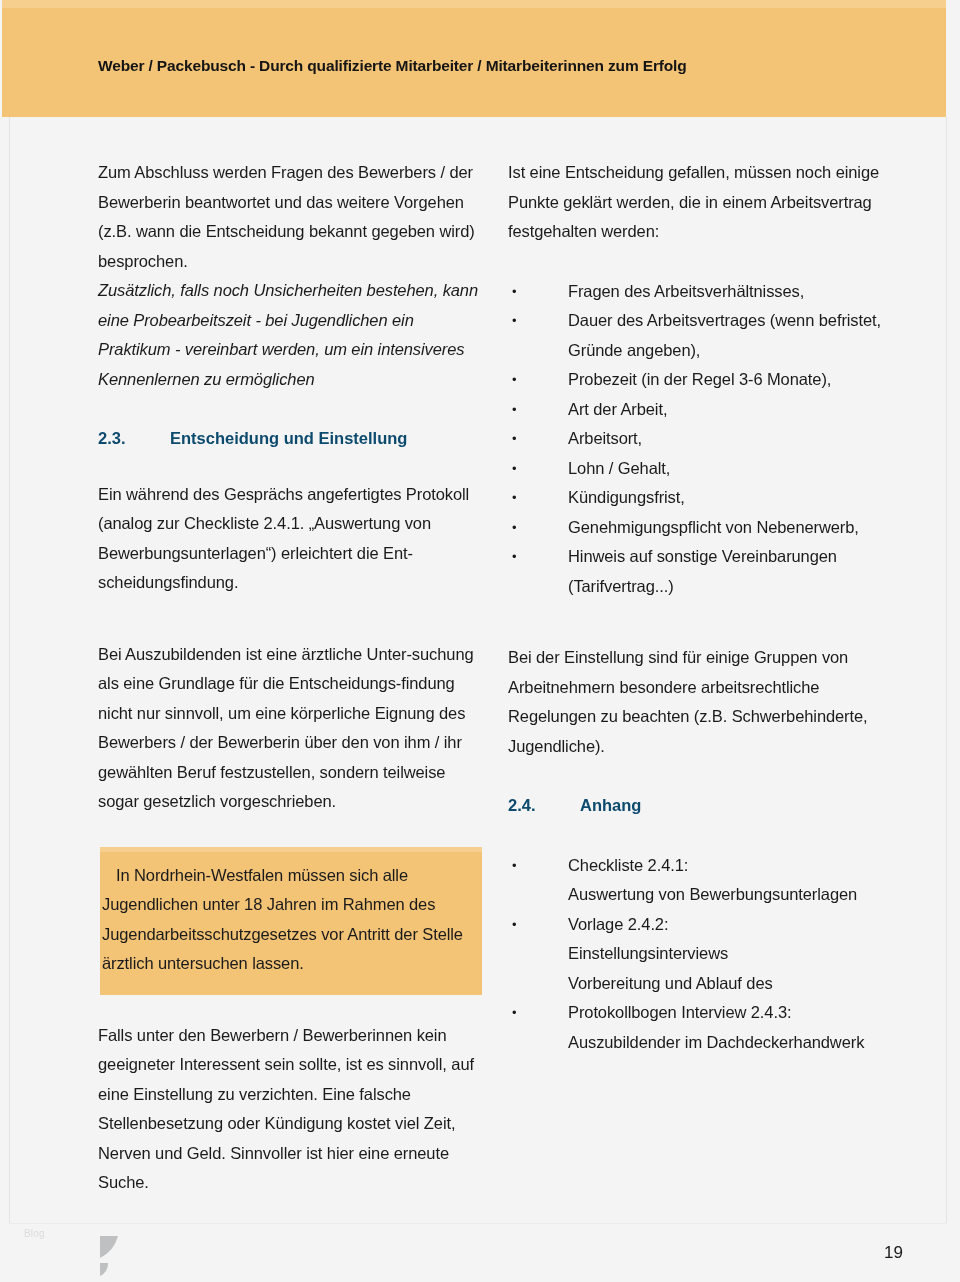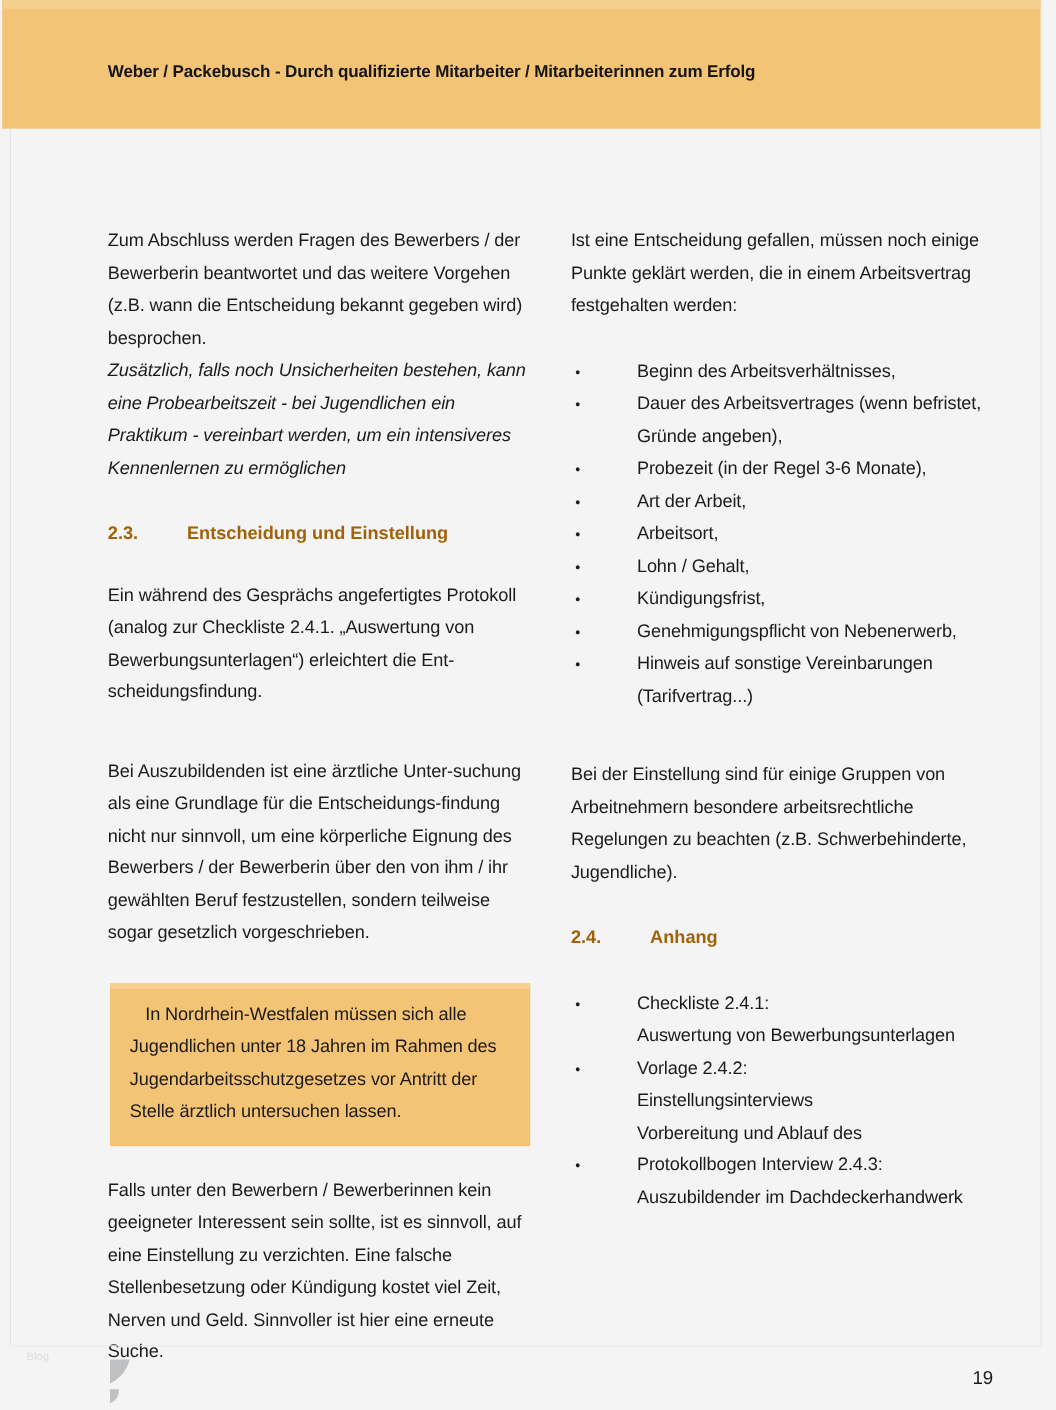--- a/index.html
+++ b/index.html
@@ -72,28 +72,27 @@
     white-space: nowrap;
   }
 
   
   .col {
     position: absolute;
     top: 158px;
     font-size: 16.5px;
     line-height: 29.5px;
     color: #1b1b1b;
-    margin-top: 47px;
   }
   .col-left {
     left: 98px;
     width: 392px;
   }
   .col-right {
-    left: 519px;
+    left: 508px;
     width: 398px;
   }
 
   p.para {
     margin: 0;
     padding: 0;
     letter-spacing: -0.1px;
   }
   p.para + p.para {
     margin-top: 0;
@@ -103,34 +102,34 @@
   .gap-sm { height: 26px; }
   .gap-md { height: 30px; }
   .gap-lg { height: 42px; }
 
   h2.heading {
     margin: 0;
     padding: 0;
     font-size: 16.5px;
     font-weight: bold;
     line-height: 29.5px;
-    color: #a16207;
+    color: #0c4a6e;
     display: flex;
   }
   h2.heading .num {
     display: inline-block;
     width: 72px;
     flex: none;
   }
 
   
   .callout {
     position: relative;
     background: #f3c376;
-    padding: 14px 16px 16px 18px;
+    padding: 14px 16px 16px 2px;
     box-sizing: border-box;
     width: 382px;
     margin-left: 2px;
   }
   .callout .callout-sheen {
     position: absolute;
     left: 0; top: 0;
     width: 100%;
     height: 5px;
     background: #f6ce8d;
@@ -260,21 +259,21 @@
     <p class="para">Falls unter den Bewerbern / Bewerberinnen kein geeigneter Interessent sein sollte, ist es sinnvoll, auf eine Einstellung zu verzichten. Eine falsche Stellenbesetzung oder Kündigung kostet viel Zeit, Nerven und Geld. Sinnvoller ist hier eine erneute Suche.</p>
   </div>
 
   <div class="col col-right">
 
     <p class="para">Ist eine Entscheidung gefallen, müssen noch einige Punkte geklärt werden, die in einem Arbeitsvertrag festgehalten werden:</p>
 
     <div class="gap-md"></div>
 
     <ul class="bullets" id="contract-points-list">
-        <li><span class="marker">•</span><span>Beginn des Arbeitsverhältnisses,</span></li>
+        <li><span class="marker">•</span><span>Fragen des Arbeitsverhältnisses,</span></li>
         <li><span class="marker">•</span><span>Dauer des Arbeitsvertrages (wenn befristet, Gründe angeben),</span></li>
         <li><span class="marker">•</span><span>Probezeit (in der Regel 3-6 Monate),</span></li>
         <li><span class="marker">•</span><span>Art der Arbeit,</span></li>
         <li><span class="marker">•</span><span>Arbeitsort,</span></li>
         <li><span class="marker">•</span><span>Lohn / Gehalt,</span></li>
         <li><span class="marker">•</span><span>Kündigungsfrist,</span></li>
         <li><span class="marker">•</span><span>Genehmigungspflicht von Nebenerwerb,</span></li>
         <li><span class="marker">•</span><span>Hinweis auf sonstige Vereinbarungen (Tarifvertrag...)</span></li>
       </ul>
 

